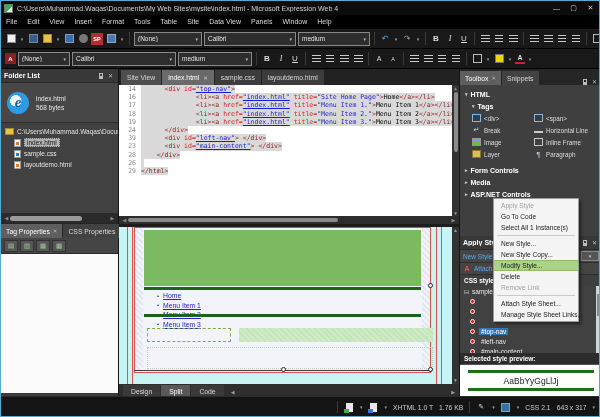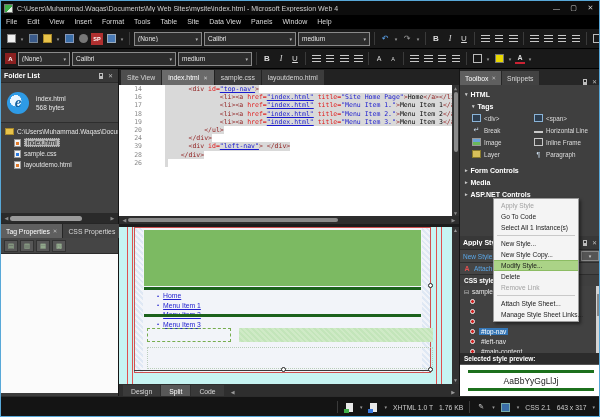--- a/index.html
+++ b/index.html
@@ -77,21 +77,21 @@
   
   .etabs { height:16px; background:#222; display:flex; align-items:flex-end; padding-left:2px; }
   .etab { height:15px; display:flex; align-items:center; padding:0 6px; font-size:6.8px; color:#d5d5d5; background:#3c3c3c; margin-right:1px; white-space:nowrap; }
   .etab.first { background:#4e4e4e; }
   .etab.active { background:#6a6a6a; color:#fff; }
   .etab .x { margin-left:4px; font-size:5.5px; color:#ccc; }
 
   
   .codepane { position:relative; height:131px; background:#fff; overflow:hidden; font-family:"DejaVu Sans Mono",monospace; font-size:6.5px; }
   .cline { display:flex; height:8.2px; line-height:8.2px; white-space:pre; }
-  .cline .ln { width:46px; text-align:right; padding-right:23px; color:#8a8a8a; flex:0 0 auto; }
+  .cline .ln { width:22px; text-align:right; padding-right:5px; color:#8a8a8a; flex:0 0 auto; }
   .cline .lc { background:#d9d9d9; min-width:3px; }
   .tk-tag { color:#8f1d1d; } .tk-attr { color:#e02020; }
   .tk-val { color:#1a1ace; } .tk-valu { color:#1a1ace; text-decoration:underline; }
   .tk-text { color:#000; } .tk-plain { color:#000; }
   .vscroll { position:absolute; right:0; top:0; width:7px; background:#333; display:flex; flex-direction:column; align-items:center; }
   .vscroll .thumbv { width:4px; background:#8a8a8a; border-radius:2px; margin:1px 0; }
   .code-hscroll { height:8px; background:#2d2d2d; display:flex; align-items:center; padding:0 2px; }
   .code-hscroll .thumb { height:4px; background:#8a8a8a; border-radius:2px; }
   .splitter { height:3px; background:#1c1c1c; }
 
@@ -415,25 +415,26 @@
             <span>layoutdemo.html</span>
           </div>
       </div>
 
       <div class="codepane">
         <div class="cline"><span class="ln">14</span><span class="lc"><span class="tk-plain">      </span><span class="tk-tag">&lt;div </span><span class="tk-attr">id=</span><span class="tk-valu">"top-nav"</span><span class="tk-tag">&gt;</span></span></div>
         <div class="cline"><span class="ln">16</span><span class="lc"><span class="tk-plain">              </span><span class="tk-tag">&lt;li&gt;&lt;a </span><span class="tk-attr">href=</span><span class="tk-valu">"index.html"</span><span class="tk-attr"> title=</span><span class="tk-val">"Site Home Page"</span><span class="tk-tag">&gt;</span><span class="tk-text">Home</span><span class="tk-tag">&lt;/a&gt;&lt;/li&gt;</span></span></div>
         <div class="cline"><span class="ln">17</span><span class="lc"><span class="tk-plain">              </span><span class="tk-tag">&lt;li&gt;&lt;a </span><span class="tk-attr">href=</span><span class="tk-valu">"index.html"</span><span class="tk-attr"> title=</span><span class="tk-val">"Menu Item 1."</span><span class="tk-tag">&gt;</span><span class="tk-text">Menu Item 1</span><span class="tk-tag">&lt;/a&gt;&lt;/li&gt;</span></span></div>
         <div class="cline"><span class="ln">18</span><span class="lc"><span class="tk-plain">              </span><span class="tk-tag">&lt;li&gt;&lt;a </span><span class="tk-attr">href=</span><span class="tk-valu">"index.html"</span><span class="tk-attr"> title=</span><span class="tk-val">"Menu Item 2."</span><span class="tk-tag">&gt;</span><span class="tk-text">Menu Item 2</span><span class="tk-tag">&lt;/a&gt;&lt;/li&gt;</span></span></div>
         <div class="cline"><span class="ln">19</span><span class="lc"><span class="tk-plain">              </span><span class="tk-tag">&lt;li&gt;&lt;a </span><span class="tk-attr">href=</span><span class="tk-valu">"index.html"</span><span class="tk-attr"> title=</span><span class="tk-val">"Menu Item 3."</span><span class="tk-tag">&gt;</span><span class="tk-text">Menu Item 3</span><span class="tk-tag">&lt;/a&gt;&lt;/li&gt;</span></span></div>
-        <div class="cline"><span class="ln">20</span><span class="lc"><span class="tk-plain">          </span><span class="tk-tag">&lt;/ul&gt;</span></span></div>
         <div class="cline"><span class="ln">24</span><span class="lc"><span class="tk-plain">      </span><span class="tk-tag">&lt;/div&gt;</span></span></div>
         <div class="cline"><span class="ln">39</span><span class="lc"><span class="tk-plain">      </span><span class="tk-tag">&lt;div </span><span class="tk-attr">id=</span><span class="tk-valu">"left-nav"</span><span class="tk-tag">&gt; &lt;/div&gt;</span></span></div>
+        <div class="cline"><span class="ln">23</span><span class="lc"><span class="tk-plain">      </span><span class="tk-tag">&lt;div </span><span class="tk-attr">id=</span><span class="tk-valu">"main-content"</span><span class="tk-tag">&gt; &lt;/div&gt;</span></span></div>
         <div class="cline"><span class="ln">28</span><span class="lc"><span class="tk-plain">    </span><span class="tk-tag">&lt;/div&gt;</span></span></div>
         <div class="cline"><span class="ln">26</span><span class="lc"></span></div>
+        <div class="cline"><span class="ln">29</span><span class="lc"><span class="tk-tag">&lt;/html&gt;</span></span></div>
         <div class="vscroll" style="height:131px;">
           <span class="scroll-ar">▲</span>
           <span class="thumbv" style="height:60px;"></span>
           <span class="scroll-ar" style="margin-top:auto;">▼</span>
         </div>
       </div>
 
       <div class="code-hscroll">
         <span class="scroll-ar">◀</span>
         <span class="thumb" style="width:210px;"></span>

